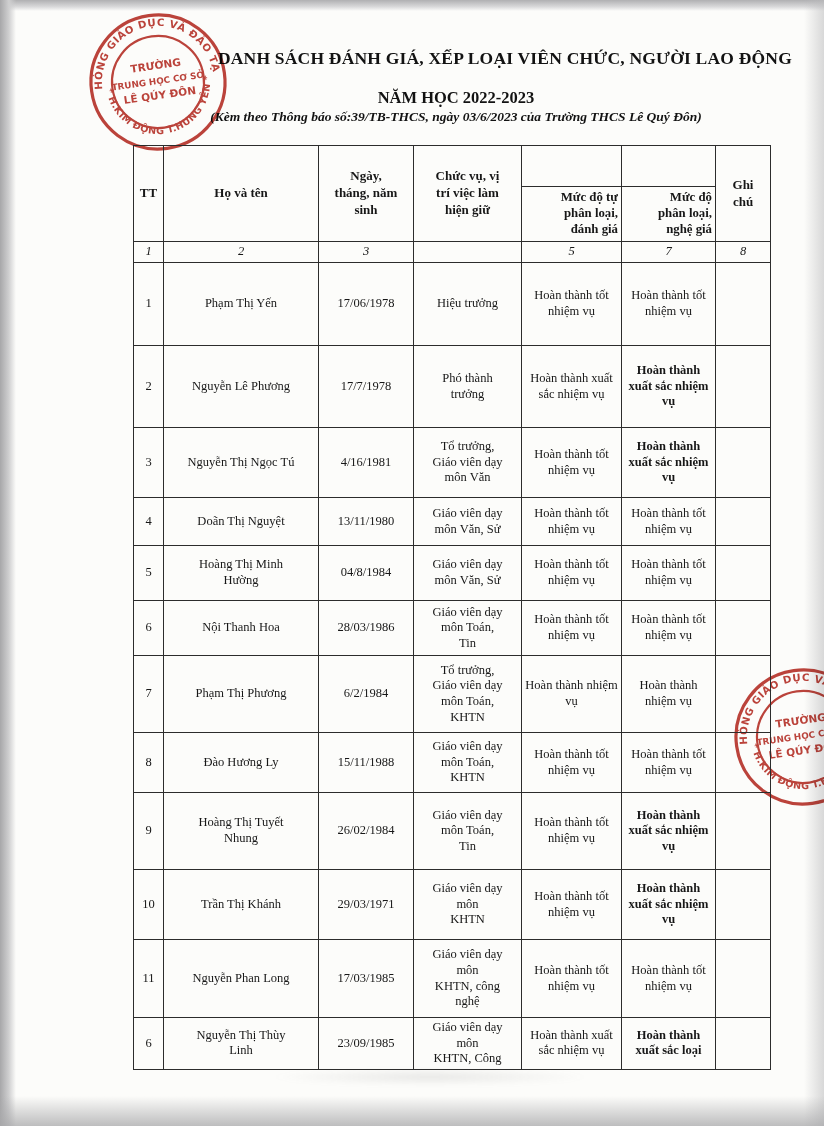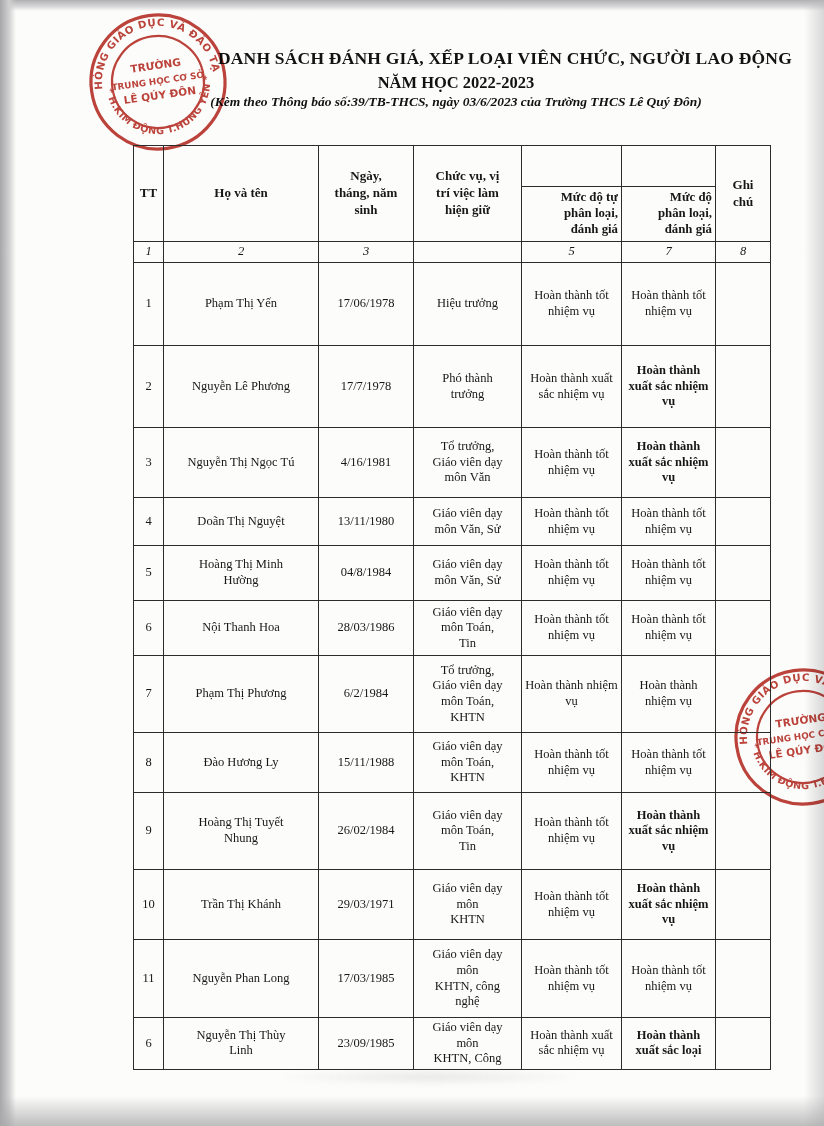--- a/index.html
+++ b/index.html
@@ -17,21 +17,21 @@
   .edge-bottom{position:absolute;left:0;bottom:0;width:100%;height:30px;
     background:linear-gradient(to bottom,rgba(190,190,192,0),rgba(168,168,170,0.75));}
   .edge-right{position:absolute;right:0;top:0;width:20px;height:100%;
     background:linear-gradient(to left,rgba(186,186,188,0.55),rgba(200,200,202,0));}
   .smudge{position:absolute;left:270px;top:1068px;width:320px;height:18px;border-radius:50%;
     background:radial-gradient(ellipse,rgba(120,120,122,0.14),rgba(120,120,122,0) 70%);filter:blur(2px);}
 
   
   .title-block{position:absolute;left:120px;top:48px;width:672px;text-align:center;color:#121212;}
   .title-l1{font-size:17.5px;font-weight:bold;letter-spacing:0.2px;line-height:1.25;text-align:right;}
-  .title-l2{font-size:16.5px;font-weight:bold;margin-top:3px;}
+  .title-l2{font-size:16.5px;font-weight:bold;margin-top:18px;}
   .title-sub{font-size:13.5px;font-weight:bold;font-style:italic;margin-top:1px;}
 
   
   .stamp{position:absolute;mix-blend-mode:multiply;opacity:0.9;}
   .stamp text{font-family:"DejaVu Sans","Liberation Sans",sans-serif;font-weight:bold;}
 
   
   table.doc{position:absolute;left:133px;top:145px;width:637px;
     border-collapse:collapse;table-layout:fixed;color:#171717;}
   table.doc td,table.doc th{
@@ -122,21 +122,21 @@
         <td></td>
         <th rowspan="2">Ghi
 chú</th>
       </tr>
       <tr class="hrow2">
         <td>Mức độ tự
 phân loại,
 đánh giá</td>
         <td>Mức độ
 phân loại,
-đánh giá</td>
+nghệ giá</td>
       </tr>
       <tr class="numrow">
         <td>1</td>
         <td>2</td>
         <td>3</td>
         <td></td>
         <td>5</td>
         <td>7</td>
         <td>8</td>
       </tr>

